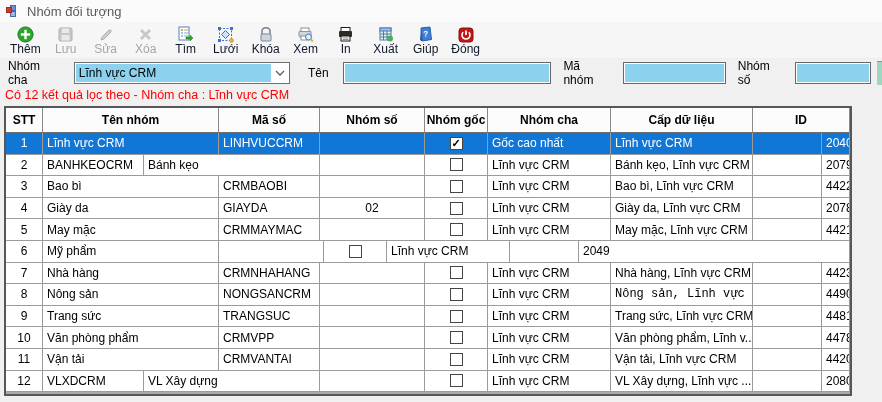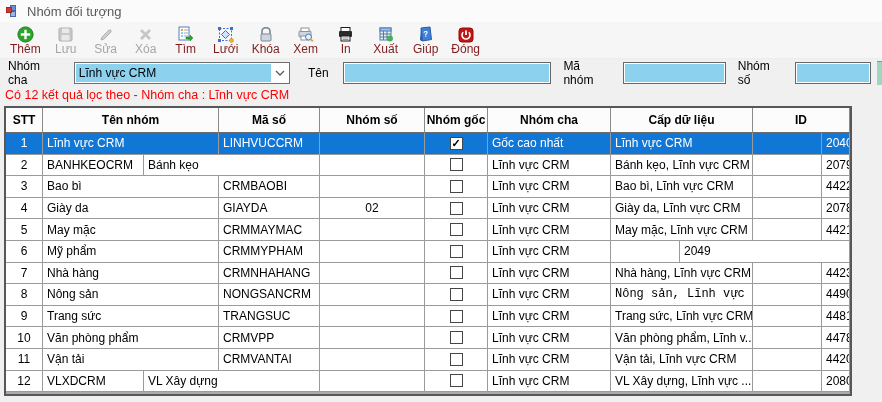--- a/index.html
+++ b/index.html
@@ -26,21 +26,21 @@
     height: 37px; background: #f6f6f6;
     display: flex; align-items: flex-start; padding: 2px 0 0 6px; gap: 2px;
     border-bottom: 1px solid #ededed;
   }
   .tbtn {
     min-width: 38px; padding: 1px 3px 0 3px;
     display: flex; flex-direction: column; align-items: center; gap: 0px;
     border: 1px solid transparent; border-radius: 2px; cursor: default;
   }
   .tbtn .ticon { width: 18px; height: 17px; display: flex; align-items: center; justify-content: center; }
-  .tbtn .tlabel { font-size: 12px; line-height: 13px; color: #7f1d1d; white-space: nowrap; }
+  .tbtn .tlabel { font-size: 12px; line-height: 13px; color: #0f172a; white-space: nowrap; }
   .tbtn.disabled .tlabel { color: #a6a6a6; }
   
   .filterbar {
     height: 26px; display: flex; align-items: center; padding-left: 8px; margin-top: 1px;
   }
   .flabel { font-size: 12px; color: #000; }
   .combo {
     width: 228px; height: 22px; margin-left: 14px;
     border: 1px solid #707070; background: #fff;
     display: flex; align-items: stretch;
@@ -355,21 +355,20 @@
           <span class="checkbox"></span>
         </div>
         <div class="gcell " style="flex: 0 0 123px;">Lĩnh vực CRM</div>
         <div class="gcell " style="flex: 0 0 142px;">May mặc, Lĩnh vực CRM</div>
         <div class="gcell " style="flex: 0 0 69px;"></div>
         <div class="gcell " style="flex: 1 1 auto;">4421</div>
       </div>
       <div class="grow">
         <div class="gcell al-c" style="flex: 0 0 37px;">6</div>
         <div class="gcell " style="flex: 0 0 176px;">Mỹ phẩm</div>
-        <div class="gcell " style="flex: 0 0 101px;">CRMMYPHAM</div>
         <div class="gcell al-c" style="flex: 0 0 105px;"></div>
         <div class="gcell al-c" style="flex: 0 0 63px;">
           <span class="checkbox"></span>
         </div>
         <div class="gcell " style="flex: 0 0 123px;">Lĩnh vực CRM</div>
         <div class="gcell " style="flex: 0 0 69px;"></div>
         <div class="gcell " style="flex: 1 1 auto;">2049</div>
       </div>
       <div class="grow">
         <div class="gcell al-c" style="flex: 0 0 37px;">7</div>

